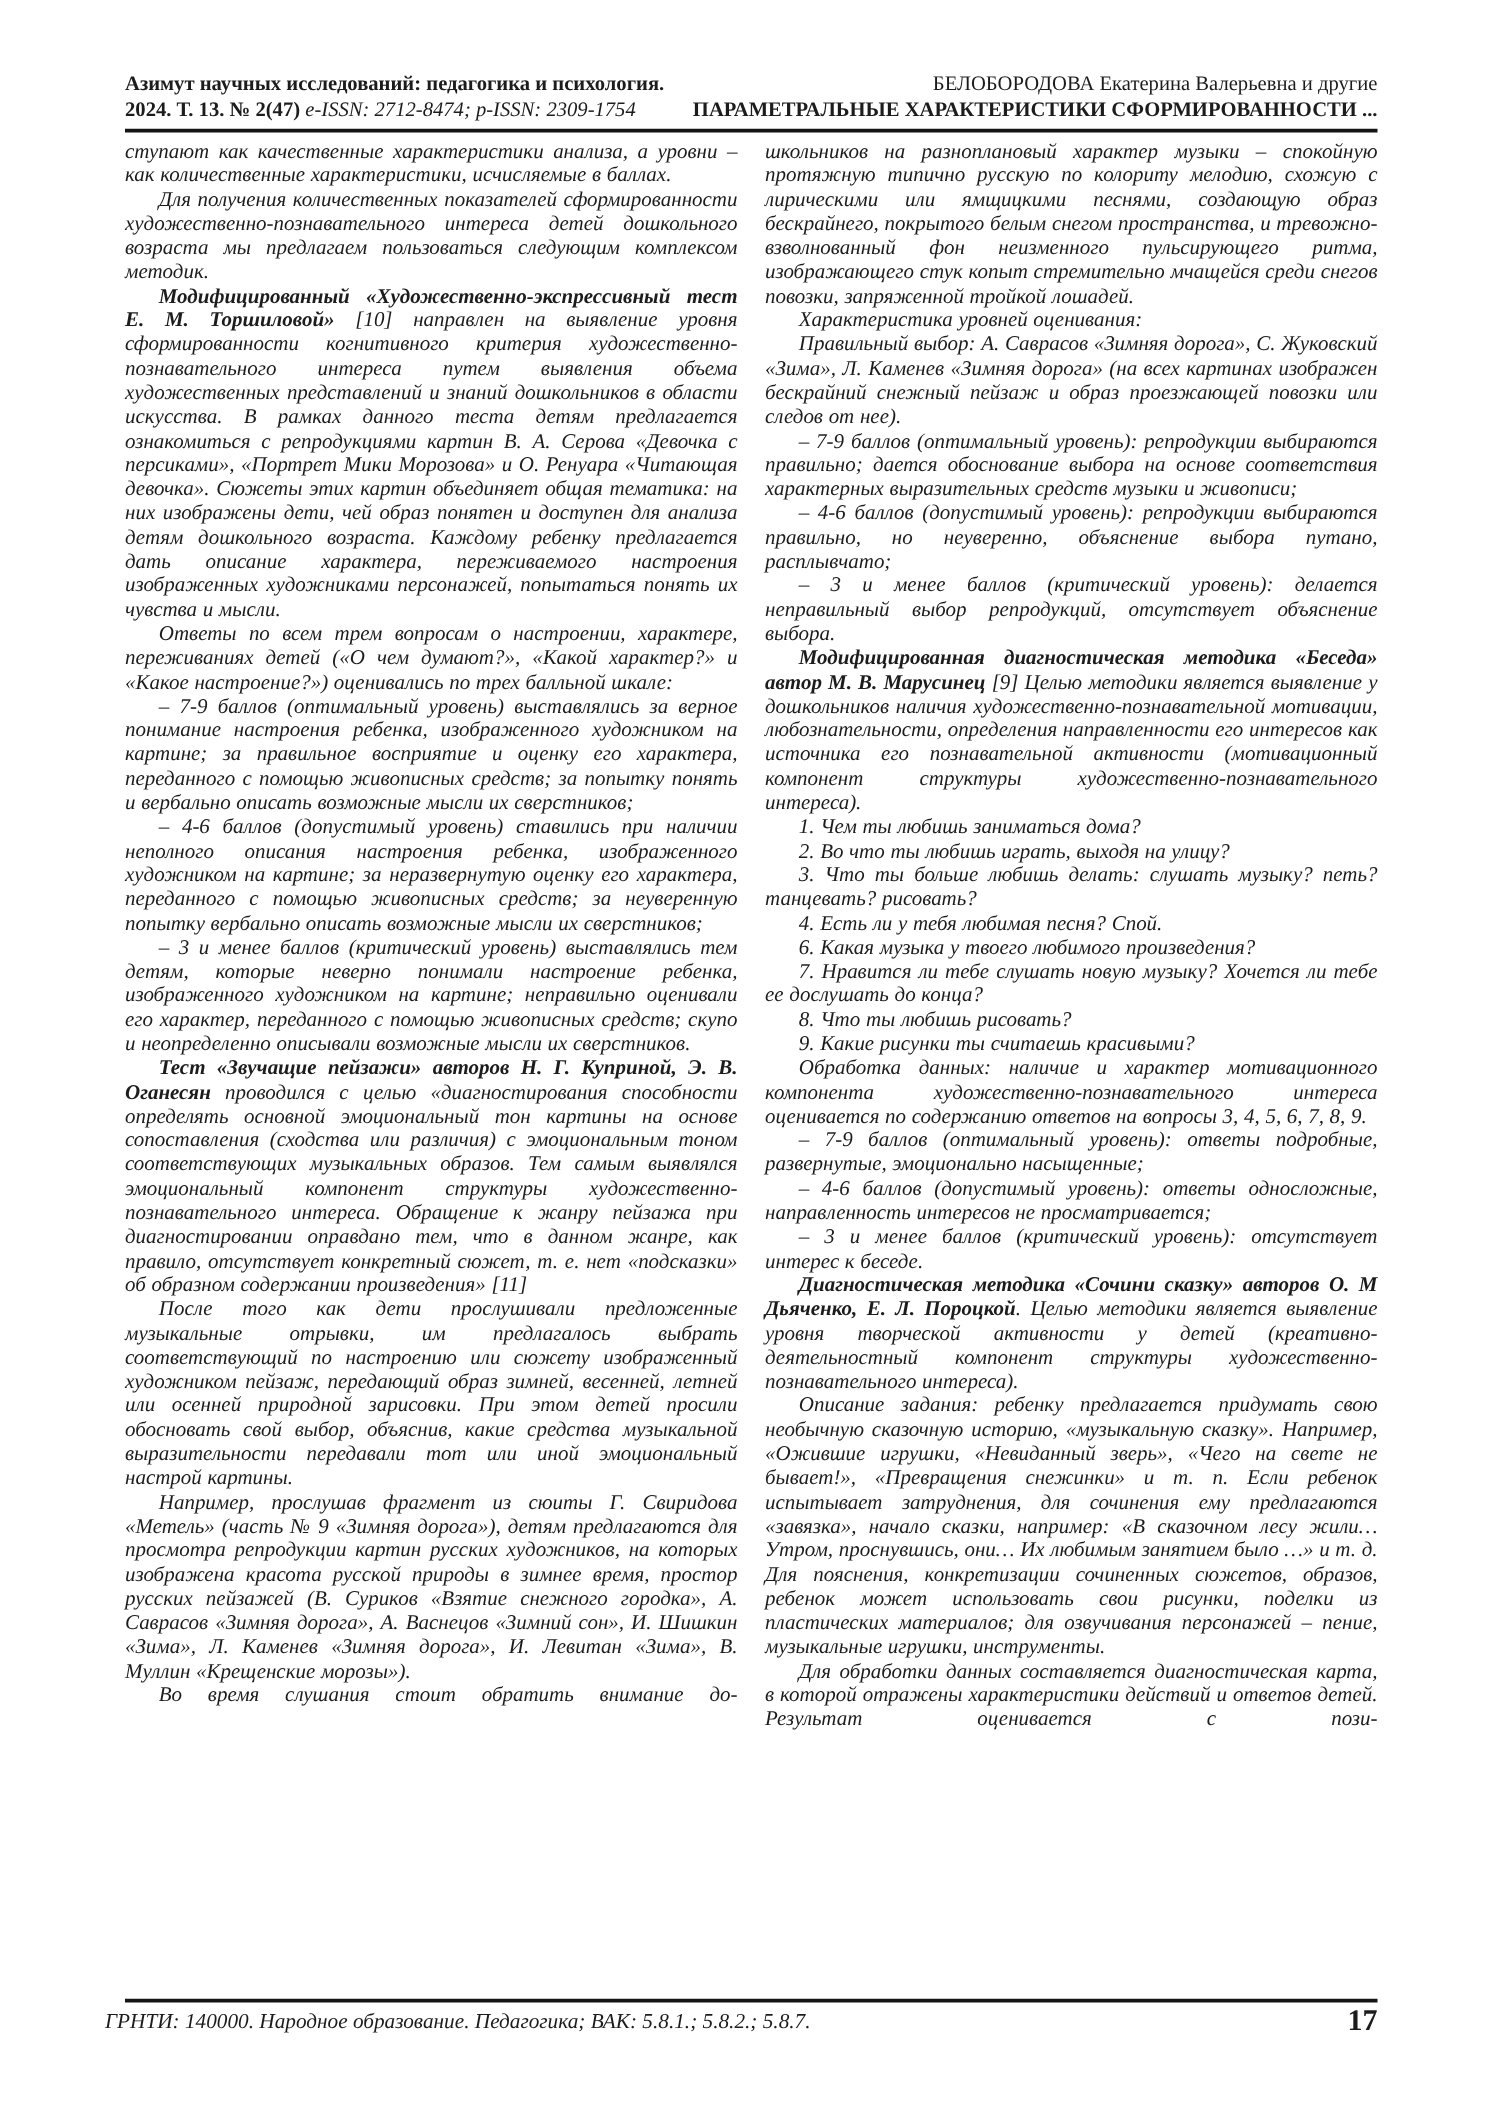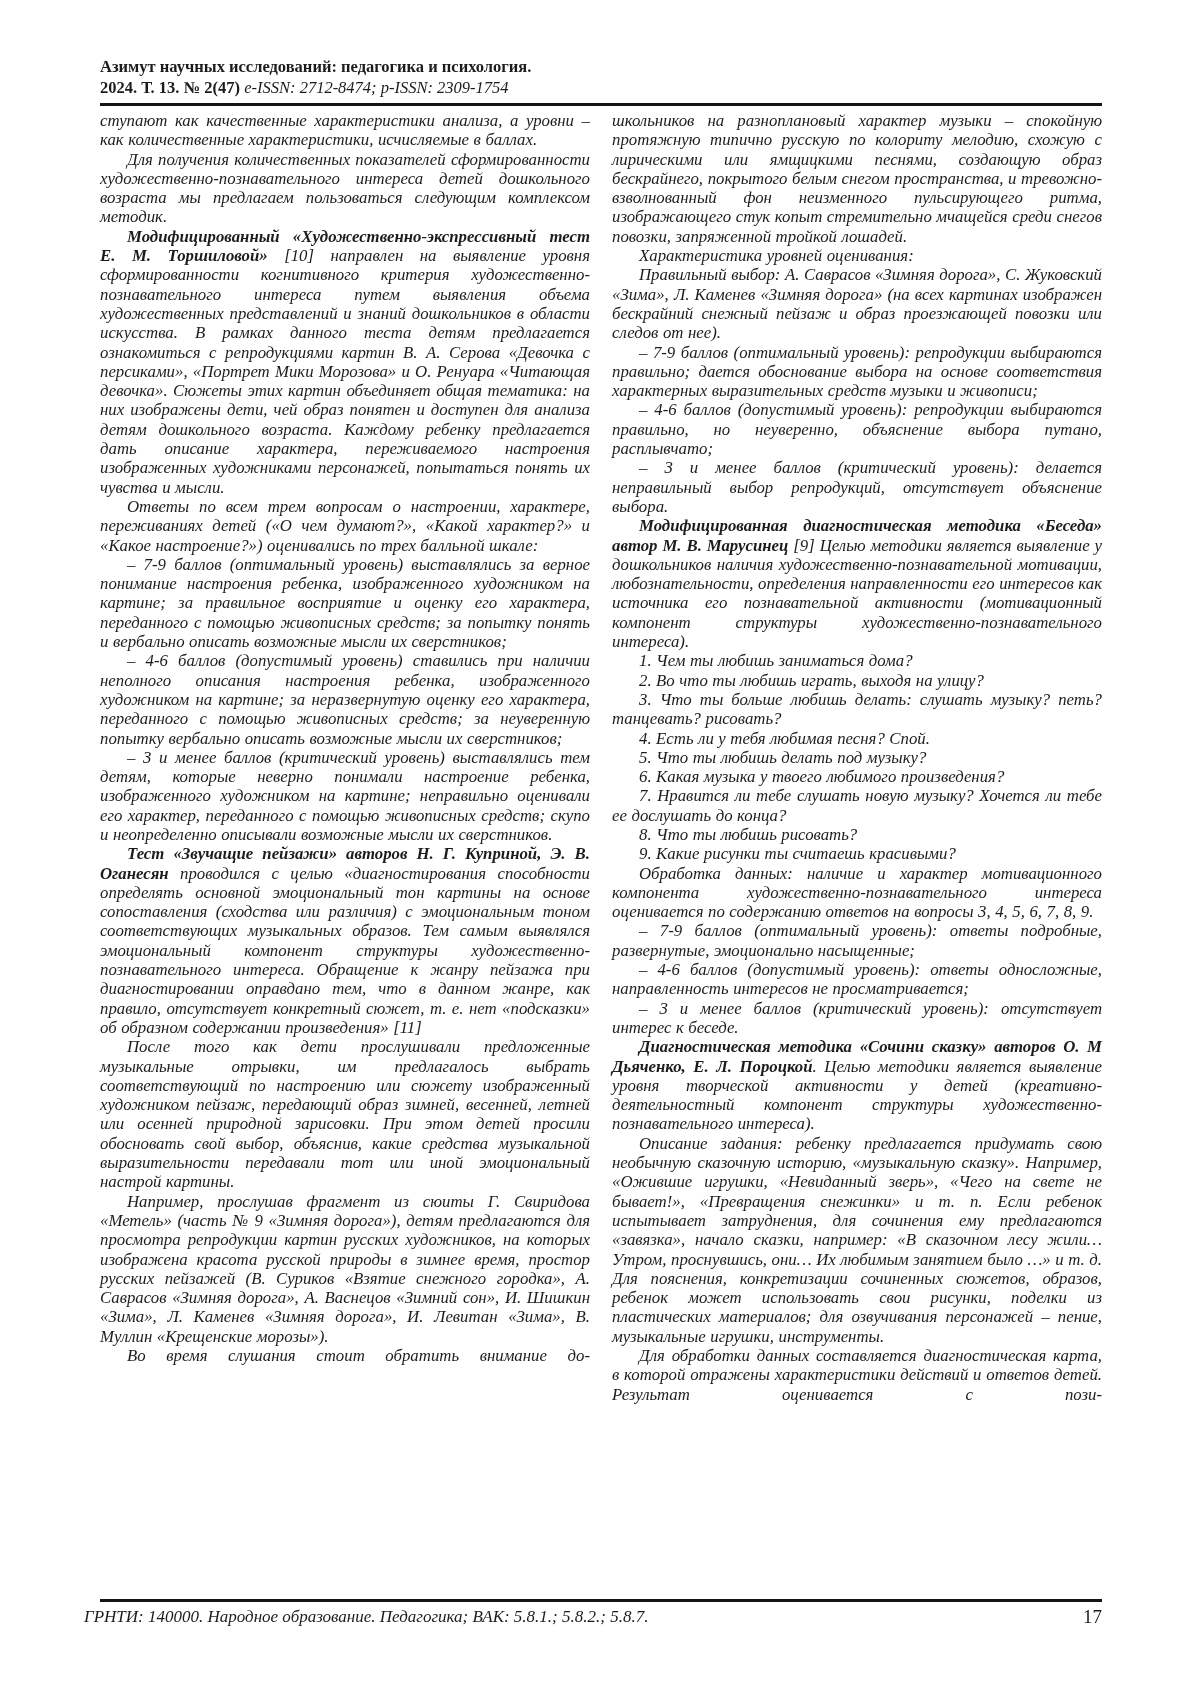--- a/index.html
+++ b/index.html
@@ -41,34 +41,38 @@
   .col p{margin:0;text-indent:27px;}
   .col p.noindent{text-indent:0;}
   .col p.flush{text-align-last:justify;}
   .col .bold{font-weight:bold;}
   
   .footer{
     position:absolute;left:84px;right:98px;top:1606px;
     display:flex;justify-content:space-between;align-items:flex-start;
   }
   .footer-info{font-style:italic;font-size:17px;line-height:22px;}
-  .footer-page{font-size:19px;line-height:22px;font-weight:normal;}
+  .footer-page{font-size:24px;line-height:22px;font-weight:bold;}
 </style>
 </head>
 <body>
 
 <div class="page">
 
   <div class="header">
     <div class="header-left">
       <div class="hl-title">Азимут научных исследований: педагогика и психология.</div>
       <div>
         <span class="hl-issue-bold">2024. Т. 13. № 2(47)</span>
         <span class="hl-issue-italic">e-ISSN: 2712-8474; p-ISSN: 2309-1754</span>
       </div>
+    </div>
+    <div class="header-right">
+      <div class="hr-author">БЕЛОБОРОДОВА Екатерина Валерьевна и другие</div>
+      <div class="hr-article">ПАРАМЕТРАЛЬНЫЕ ХАРАКТЕРИСТИКИ СФОРМИРОВАННОСТИ ...</div>
     </div>
   </div>
 
   <div class="rule rule-header"></div>
 
   <div class="content">
     <div class="col" id="col-left">
         <p class="noindent"><span>ступают как качественные характеристики анализа, а уровни – как количественные характеристики, исчисляемые в баллах.</span></p>
         <p><span>Для получения количественных показателей сформированности художественно-познавательного интереса детей дошкольного возраста мы предлагаем пользоваться следующим комплексом методик.</span></p>
         <p><span class="bold">Модифицированный «Художественно-экспрессивный тест Е. М. Торшиловой»</span><span> [10] направлен на выявление уровня сформированности когнитивного критерия художественно-познавательного интереса путем выявления объема художественных представлений и знаний дошкольников в области искусства. В рамках данного теста детям предлагается ознакомиться с репродукциями картин В. А. Серова «Девочка с персиками», «Портрет Мики Морозова» и О. Ренуара «Читающая девочка». Сюжеты этих картин объединяет общая тематика: на них изображены дети, чей образ понятен и доступен для анализа детям дошкольного возраста. Каждому ребенку предлагается дать описание характера, переживаемого настроения изображенных художниками персонажей, попытаться понять их чувства и мысли.</span></p>
@@ -86,21 +90,20 @@
         <p><span>Характеристика уровней оценивания:</span></p>
         <p><span>Правильный выбор: А. Саврасов «Зимняя дорога», С. Жуковский «Зима», Л. Каменев «Зимняя дорога» (на всех картинах изображен бескрайний снежный пейзаж и образ проезжающей повозки или следов от нее).</span></p>
         <p><span>– 7-9 баллов (оптимальный уровень): репродукции выбираются правильно; дается обоснование выбора на основе соответствия характерных выразительных средств музыки и живописи;</span></p>
         <p><span>– 4-6 баллов (допустимый уровень): репродукции выбираются правильно, но неуверенно, объяснение выбора путано, расплывчато;</span></p>
         <p><span>– 3 и менее баллов (критический уровень): делается неправильный выбор репродукций, отсутствует объяснение выбора.</span></p>
         <p><span class="bold">Модифицированная диагностическая методика «Беседа» автор М. В. Марусинец</span><span> [9] Целью методики является выявление у дошкольников наличия художественно-познавательной мотивации, любознательности, определения направленности его интересов как источника его познавательной активности (мотивационный компонент структуры художественно-познавательного интереса).</span></p>
         <p><span>1. Чем ты любишь заниматься дома?</span></p>
         <p><span>2. Во что ты любишь играть, выходя на улицу?</span></p>
         <p><span>3. Что ты больше любишь делать: слушать музыку? петь? танцевать? рисовать?</span></p>
         <p><span>4. Есть ли у тебя любимая песня? Спой.</span></p>
-        <p><span>5. Что ты любишь делать под музыку?</span></p>
         <p><span>6. Какая музыка у твоего любимого произведения?</span></p>
         <p><span>7. Нравится ли тебе слушать новую музыку? Хочется ли тебе ее дослушать до конца?</span></p>
         <p><span>8. Что ты любишь рисовать?</span></p>
         <p><span>9. Какие рисунки ты считаешь красивыми?</span></p>
         <p><span>Обработка данных: наличие и характер мотивационного компонента художественно-познавательного интереса оценивается по содержанию ответов на вопросы 3, 4, 5, 6, 7, 8, 9.</span></p>
         <p><span>– 7-9 баллов (оптимальный уровень): ответы подробные, развернутые, эмоционально насыщенные;</span></p>
         <p><span>– 4-6 баллов (допустимый уровень): ответы односложные, направленность интересов не просматривается;</span></p>
         <p><span>– 3 и менее баллов (критический уровень): отсутствует интерес к беседе.</span></p>
         <p><span class="bold">Диагностическая методика «Сочини сказку» авторов О. М Дьяченко, Е. Л. Пороцкой</span><span>. Целью методики является выявление уровня творческой активности у детей (креативно-деятельностный компонент структуры художественно-познавательного интереса).</span></p>
         <p><span>Описание задания: ребенку предлагается придумать свою необычную сказочную историю, «музыкальную сказку». Например, «Ожившие игрушки, «Невиданный зверь», «Чего на свете не бывает!», «Превращения снежинки» и т. п. Если ребенок испытывает затруднения, для сочинения ему предлагаются «завязка», начало сказки, например: «В сказочном лесу жили… Утром, проснувшись, они… Их любимым занятием было …» и т. д. Для пояснения, конкретизации сочиненных сюжетов, образов, ребенок может использовать свои рисунки, поделки из пластических материалов; для озвучивания персонажей – пение, музыкальные игрушки, инструменты.</span></p>

